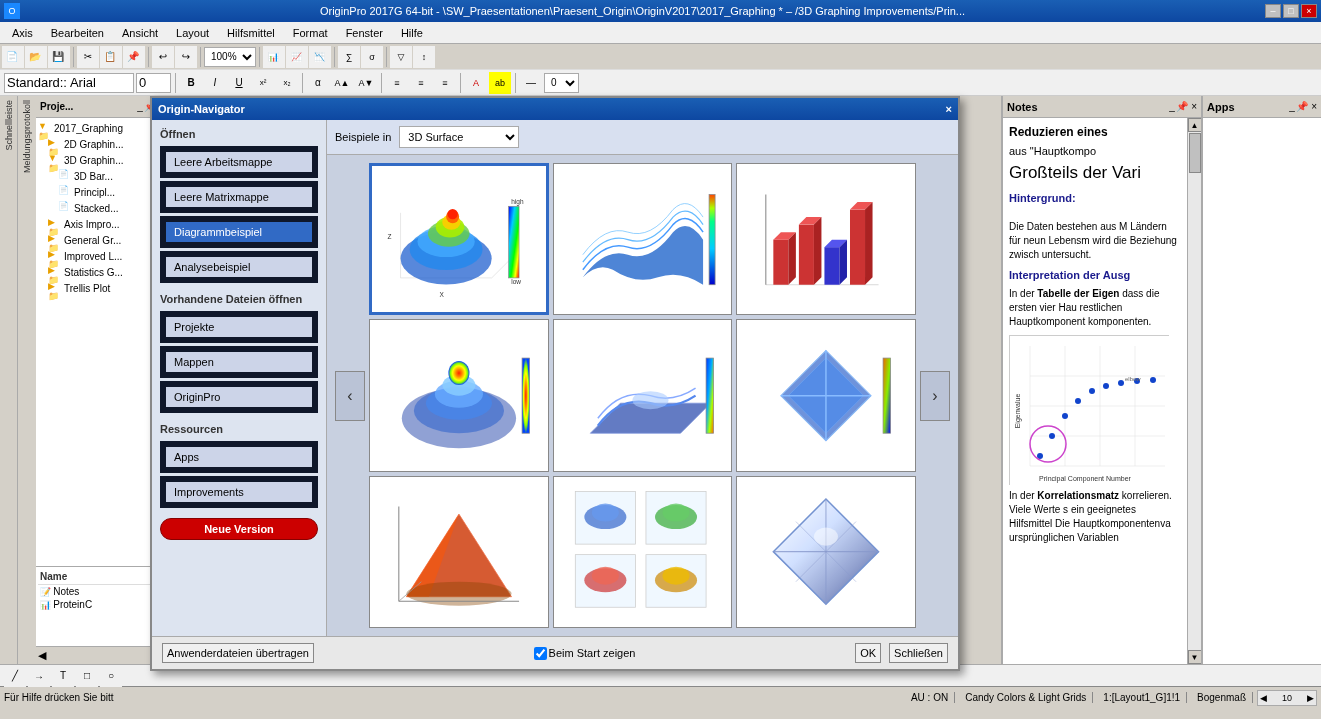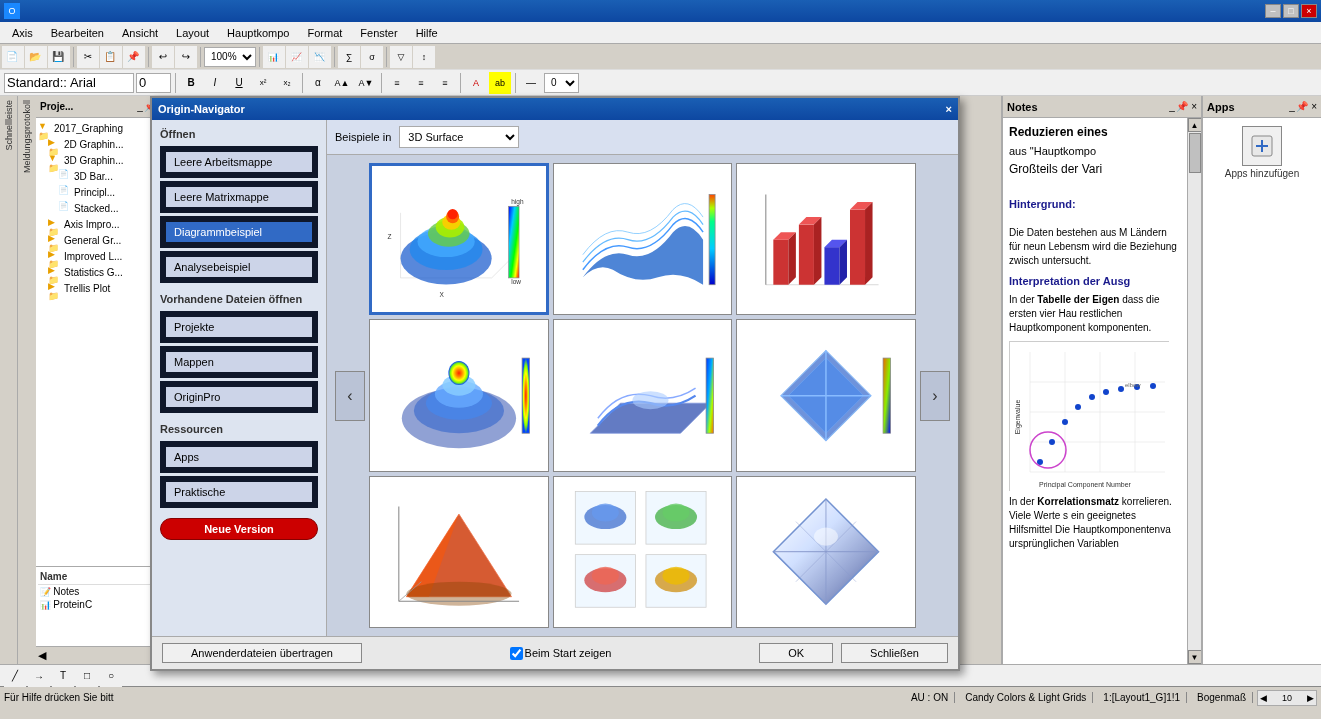--- a/index.html
+++ b/index.html
@@ -283,21 +283,21 @@
       display: flex;
       align-items: center;
       justify-content: space-between;
       padding: 6px 10px;
       border-top: 1px solid #aaa;
       background: #e8e8e8;
     }
     .footer-mid { display: flex; align-items: center; gap: 4px; font-size: 11px; }
     .footer-right { display: flex; gap: 8px; }
     .dlg-btn {
-      padding: 3px 28px;
+      padding: 3px 4px;
       font-size: 11px;
       border: 1px solid #888;
       background: #f0f0f0;
       cursor: pointer;
     }
     
     
     .notes-panel {
       width: 200px;
       background: white;
@@ -423,33 +423,34 @@
       background: #f8f8f8;
       border: 1px solid #ccc;
       margin: 4px 0;
     }
   </style>
 </head>
 <body>
 
 <div class="title-bar">
   <span style="width:16px;height:16px;background:#1a88ff;display:inline-block;font-size:9px;color:white;text-align:center;line-height:16px;">O</span>
+  <span class="title-bar-text">OriginPro 2017G 64-bit - \SW_Praesentationen\Praesent_Origin\OriginV2017\2017_Graphing * – /3D Graphing Improvements/Prin...</span>
   <div class="title-bar-buttons">
     <div class="title-btn">–</div>
     <div class="title-btn">□</div>
     <div class="title-btn" style="background:#c00;color:white;">×</div>
   </div>
 </div>
 
 <div class="menu-bar">
   <span class="menu-item">Axis</span>
   <span class="menu-item">Bearbeiten</span>
   <span class="menu-item">Ansicht</span>
   <span class="menu-item">Layout</span>
-  <span class="menu-item">Hauptkompo</span>
+  <span class="menu-item">Hilfsmittel</span>
   <span class="menu-item">Format</span>
   <span class="menu-item">Fenster</span>
   <span class="menu-item">Hilfe</span>
 </div>
 
 <div class="toolbar-row">
   <div class="tb-btn">📄</div>
   <div class="tb-btn">📂</div>
   <div class="tb-btn">💾</div>
   <div class="tb-separator"></div>
@@ -610,21 +611,21 @@
 
         <div class="nav-section-title">Vorhandene Dateien öffnen</div>
 
         <button class="nav-btn">Projekte</button>
         <button class="nav-btn">Mappen</button>
         <button class="nav-btn">OriginPro</button>
 
         <div class="nav-section-title">Ressourcen</div>
 
         <button class="nav-btn">Apps</button>
-        <button class="nav-btn">Praktische</button>
+        <button class="nav-btn">Improvements</button>
 
         <button class="nav-new-btn">
           <span>Neue Version</span>
         </button>
       </div>
 
       <div class="nav-right">
         <div class="nav-top-bar">
           <span class="nav-top-label">Beispiele in</span>
           <select class="nav-dropdown">
@@ -881,21 +882,21 @@
       <div style="display:flex;gap:2px;">
         <span style="cursor:pointer;font-size:10px;">_</span>
         <span style="cursor:pointer;font-size:10px;">📌</span>
         <span style="cursor:pointer;font-size:10px;">×</span>
       </div>
     </div>
     <div class="notes-wrap">
       <div class="notes-content">
         <div style="font-size:12px;font-weight:bold;margin-bottom:3px;">Reduzieren eines</div>
         <div style="font-size:11px;margin-bottom:2px;">aus "Hauptkompo</div>
-        <div style="font-size:12px;margin-bottom:19px;">Großteils der Vari</div>
+        <div style="font-size:17px;margin-bottom:6px;">Großteils der Vari</div>
 
         <div style="font-size:11px;font-weight:bold;color:#1a1a8c;margin-bottom:14px;">Hintergrund:</div>
         <div style="font-size:10px;margin-bottom:6px;">Die Daten bestehen aus M Ländern für neun Lebensm wird die Beziehung zwisch untersucht.</div>
 
         <div style="font-size:11px;font-weight:bold;color:#1a1a8c;margin-bottom:3px;">Interpretation der Ausg</div>
         <div style="font-size:10px;margin-bottom:6px;">In der <strong>Tabelle der Eigen</strong> dass die ersten vier Hau restlichen Hauptkomponent komponenten.</div>
 
         <div class="notes-graph">
           <svg viewBox="0 0 160 150" xmlns="http://www.w3.org/2000/svg" width="160" height="150">
 
@@ -941,32 +942,20 @@
     </div>
   </div>
 
   <div class="apps-panel" style="position:absolute;right:0;top:0;width:120px;height:100%;">
     <div class="apps-header">
       <span class="apps-title">Apps</span>
       <div style="display:flex;gap:2px;">
         <span style="cursor:pointer;font-size:10px;">_</span>
         <span style="cursor:pointer;font-size:10px;">📌</span>
         <span style="cursor:pointer;font-size:10px;">×</span>
-      </div>
-    </div>
-    <div class="apps-content">
-      <div class="add-apps-btn">
-        <div class="add-apps-icon">
-          <svg width="30" height="30" xmlns="http://www.w3.org/2000/svg">
-            <rect x="5" y="5" width="20" height="20" rx="2" fill="#e8e8e8" stroke="#888" stroke-width="1"></rect>
-            <line x1="15" y1="9" x2="15" y2="21" stroke="#316ac5" stroke-width="2"></line>
-            <line x1="9" y1="15" x2="21" y2="15" stroke="#316ac5" stroke-width="2"></line>
-          </svg>
-        </div>
-        <span>Apps hinzufügen</span>
       </div>
     </div>
   </div>
 </div>
 
 <div class="bottom-toolbar">
   <div class="tb-btn">╱</div>
   <div class="tb-btn">→</div>
   <div class="tb-btn">T</div>
   <div class="tb-btn">□</div>

